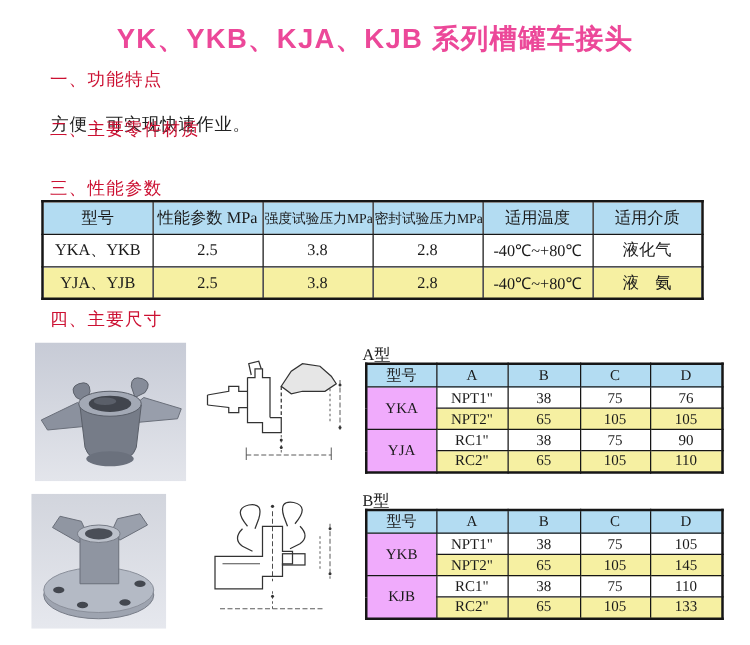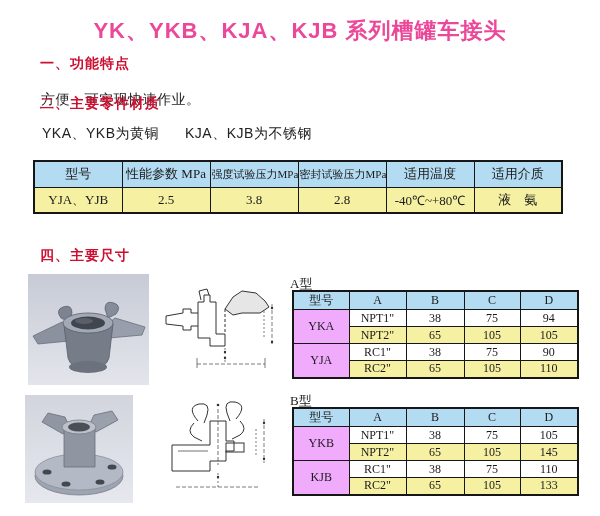--- a/index.html
+++ b/index.html
@@ -20,21 +20,21 @@
   }
   .page{position:absolute;inset:0;background:#fff;}
 
   .doc-title{
     position:absolute;top:16px;left:0;right:0;
     text-align:center;font-size:22px;font-weight:bold;color:#ec4899;
     letter-spacing:1px;
   }
   .sec-heading{
     position:absolute;left:40px;
-    font-size:14px;font-weight:bold;color:var(--heading-red,#cc1032);
+    font-size:14px;font-weight:normal;color:var(--heading-red,#cc1032);
     letter-spacing:1px;
   }
   #h-1{top:55px;}
   #h-2{top:95px;}
   #h-3{top:142px;}
   #h-4{top:247px;}
 
   .body-line{
     position:absolute;font-size:14px;color:#222;letter-spacing:0.5px;
   }
@@ -96,35 +96,43 @@
 <body>
 
 <div class="page">
 
   <div class="doc-title">YK、YKB、KJA、KJB 系列槽罐车接头</div>
 
   <div class="sec-heading" id="h-1">一、功能特点</div>
   <div class="body-line" id="para-line-2">方便，可实现快速作业。</div>
 
   <div class="sec-heading" id="h-2">二、主要零件材质</div>
-  <div class="body-line" id="materials-line"><span>YKA、YKB为黄铜</span><span class="gap"></span><span>KJA、KJB为不锈钢</span></div>
-
+
+  <div class="sec-heading" id="h-3">三、性能参数</div>
 
   <table class="perf-table">
     <thead>
       <tr>
         <th>型号</th>
         <th>性能参数 MPa</th>
         <th class="small">强度试验压力MPa</th>
         <th class="small">密封试验压力MPa</th>
         <th>适用温度</th>
         <th>适用介质</th>
       </tr>
     </thead>
     <tbody>
+      <tr>
+        <td>YKA、YKB</td>
+        <td>2.5</td>
+        <td>3.8</td>
+        <td>2.8</td>
+        <td>-40℃~+80℃</td>
+        <td>液化气</td>
+      </tr>
       <tr class="row-yellow">
         <td>YJA、YJB</td>
         <td>2.5</td>
         <td>3.8</td>
         <td>2.8</td>
         <td>-40℃~+80℃</td>
         <td>液　氨</td>
       </tr>
     </tbody>
   </table>
@@ -198,21 +206,21 @@
         <th>C</th>
         <th>D</th>
       </tr>
     </thead>
     <tbody>
       <tr>
         <td class="model-cell" rowspan="2">YKA</td>
         <td>NPT1"</td>
         <td>38</td>
         <td>75</td>
-        <td>94</td>
+        <td>76</td>
       </tr>
       <tr>
         <td class="cell-yellow">NPT2"</td>
         <td class="cell-yellow">65</td>
         <td class="cell-yellow">105</td>
         <td class="cell-yellow">105</td>
       </tr>
       <tr>
         <td class="model-cell" rowspan="2">YJA</td>
         <td>RC1"</td>

